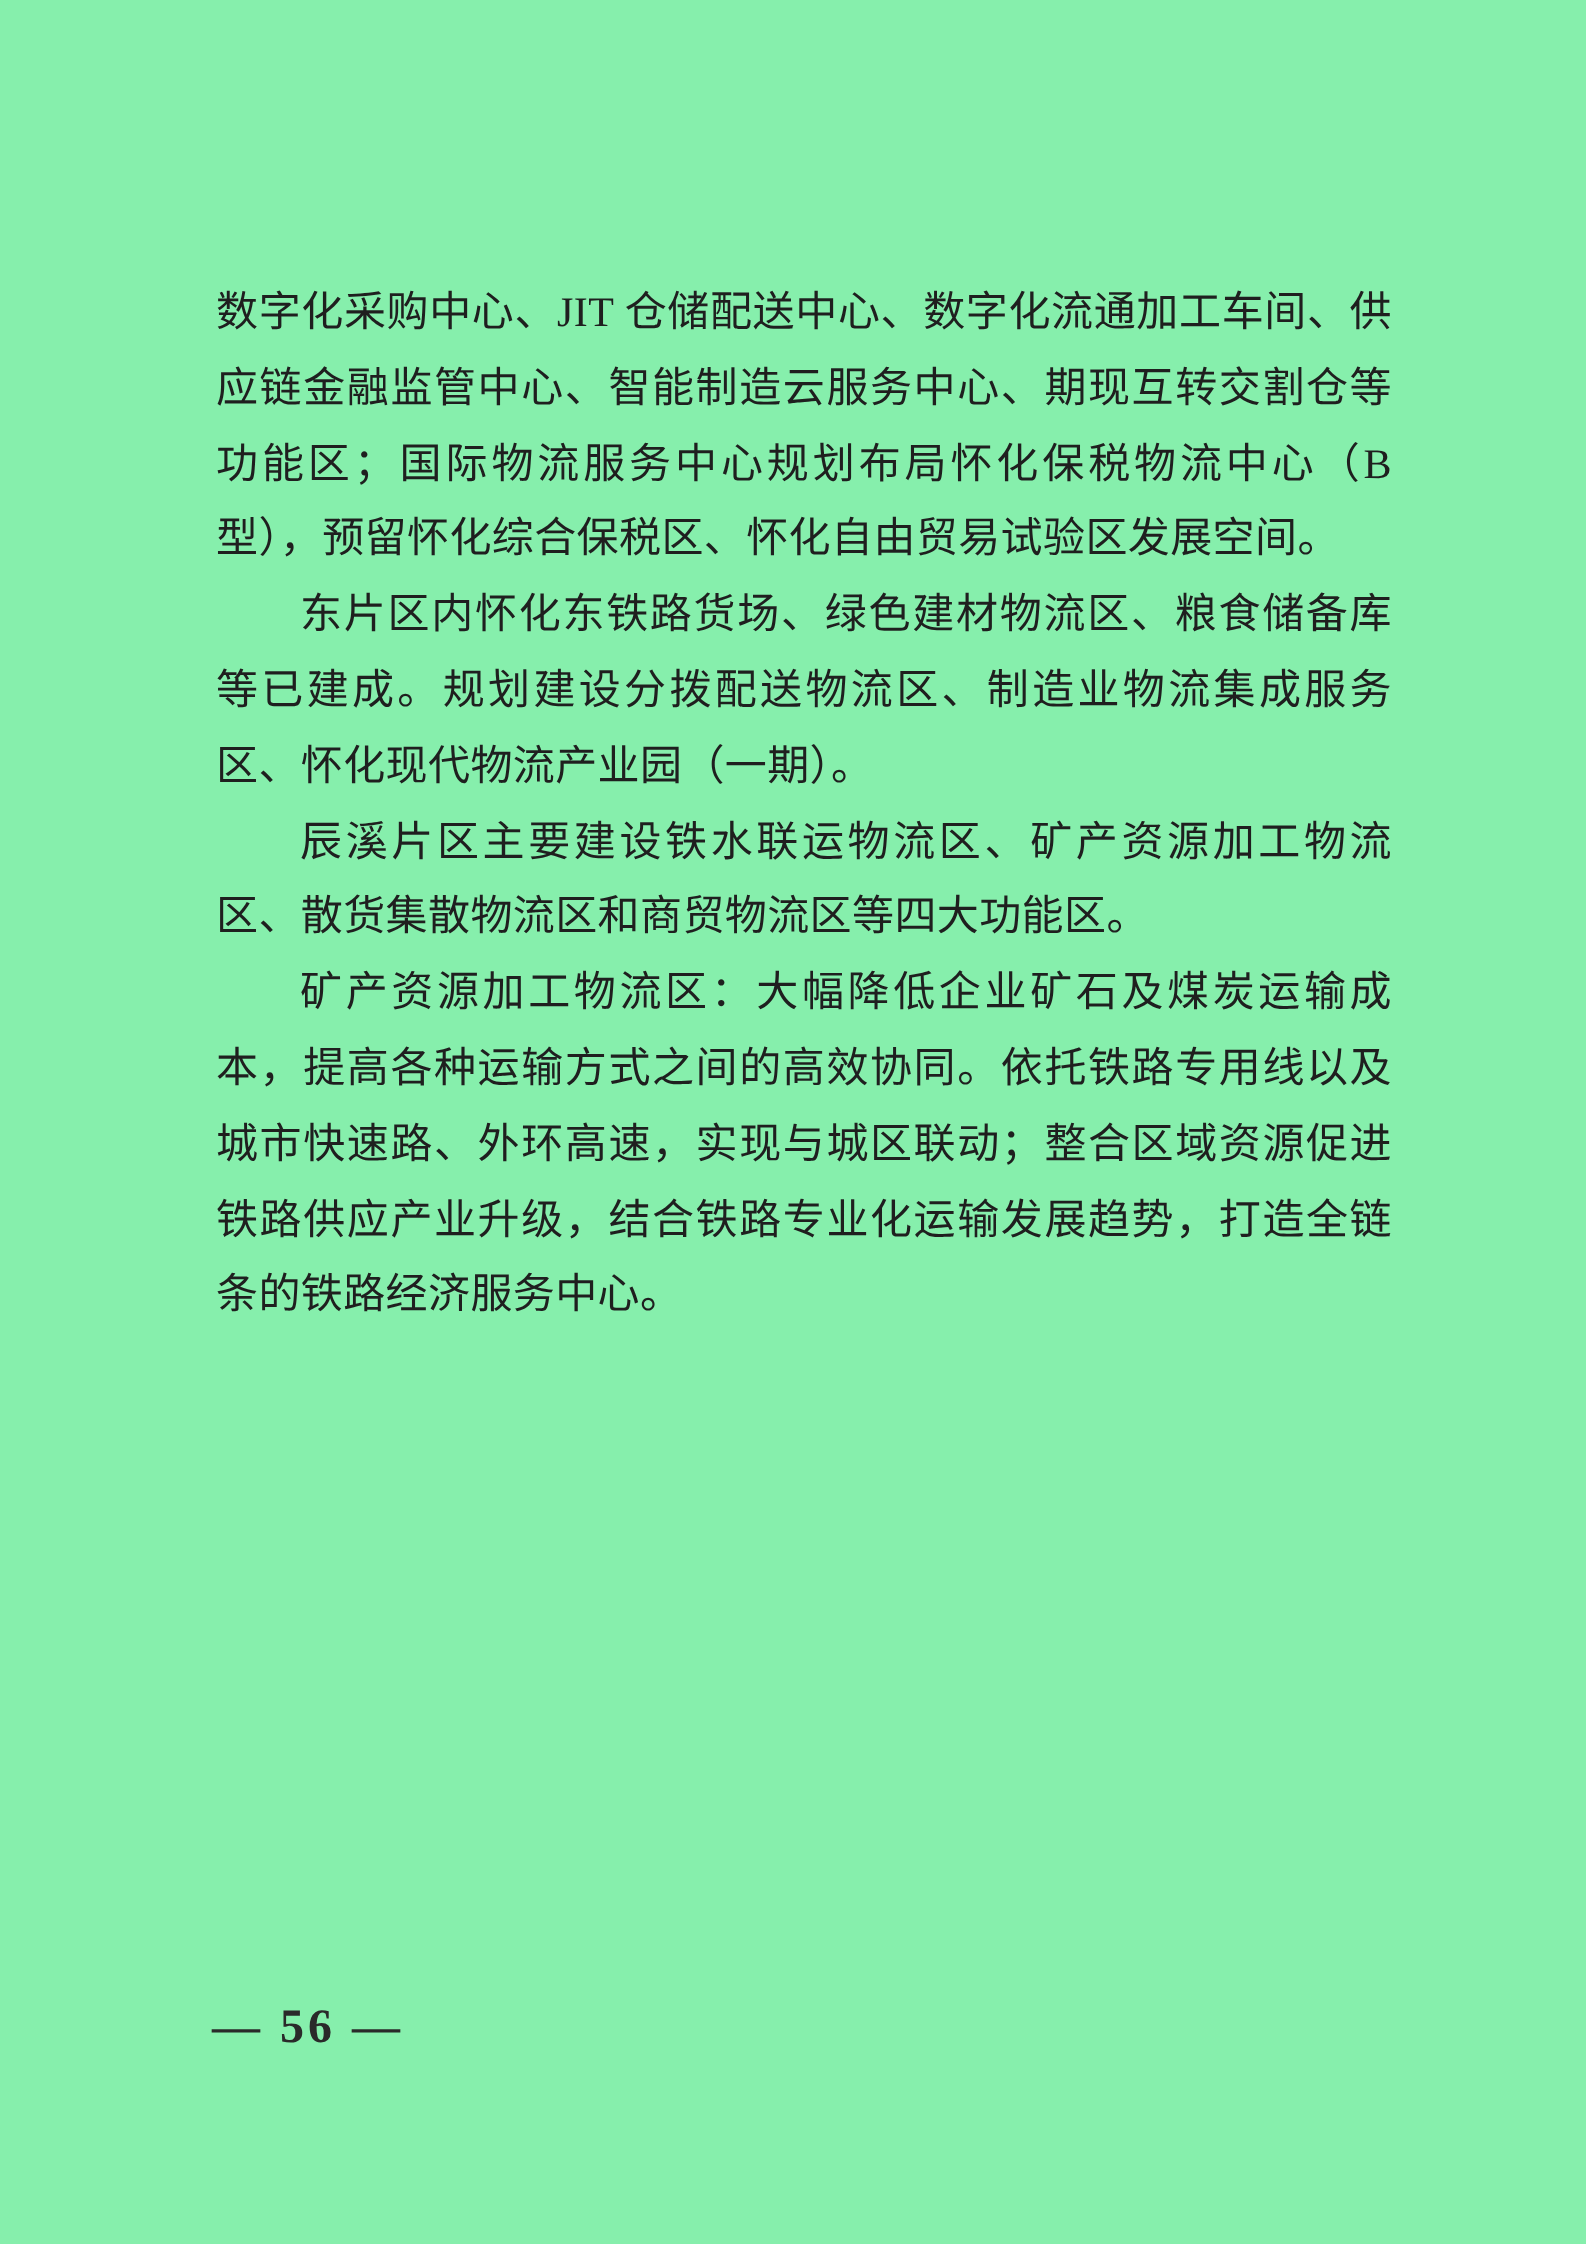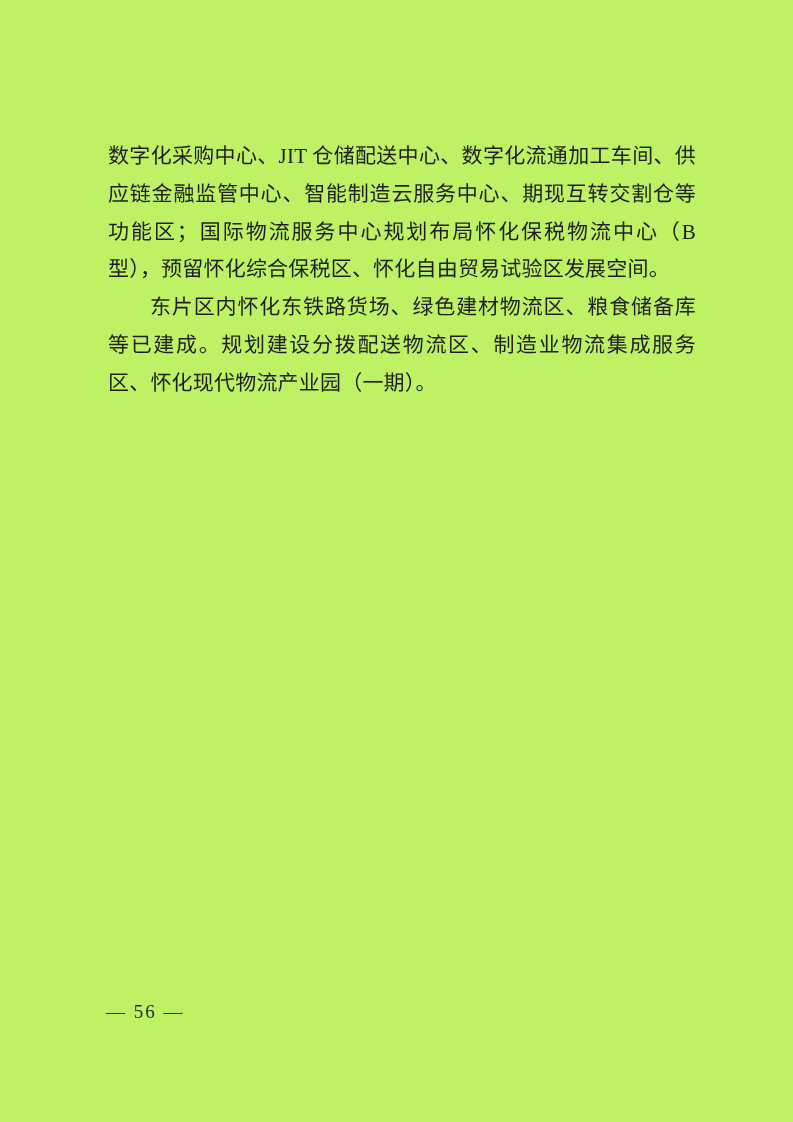--- a/index.html
+++ b/index.html
@@ -6,21 +6,21 @@
     margin: 0;
     padding: 0;
     background: #e8e8e8;
     font-family: "Liberation Serif", serif;
   }
   .page {
     position: relative;
     width: 793px;
     height: 1122px;
     margin: 0 auto;
-    background: #bef264;
+    background: #86efac;
     color: #1f1f1f;
     overflow: hidden;
   }
   .text-block {
     position: absolute;
     left: 108px;
     top: 138px;
     width: 588px;
     font-size: 21px;
     line-height: 37.8px;
@@ -32,29 +32,32 @@
     margin: 0;
   }
   .para.indent {
     text-indent: 42px;
     font-family: Liberation Serif, serif;
   }
   .page-footer {
     position: absolute;
     left: 106px;
     top: 1001px;
-    font-size: 19px;
+    font-size: 24px;
     color: #2a2a2a;
     letter-spacing: 2px;
+    font-weight: bold;
   }
 </style>
 </head>
 <body>
 
 <div class="page">
   <main class="text-block" id="paragraphs">
       <p class="para">数字化采购中心、JIT 仓储配送中心、数字化流通加工车间、供应链金融监管中心、智能制造云服务中心、期现互转交割仓等功能区；国际物流服务中心规划布局怀化保税物流中心（B 型），预留怀化综合保税区、怀化自由贸易试验区发展空间。</p>
       <p class="para indent">东片区内怀化东铁路货场、绿色建材物流区、粮食储备库等已建成。规划建设分拨配送物流区、制造业物流集成服务区、怀化现代物流产业园（一期）。</p>
+      <p class="para indent">辰溪片区主要建设铁水联运物流区、矿产资源加工物流区、散货集散物流区和商贸物流区等四大功能区。</p>
+      <p class="para indent">矿产资源加工物流区：大幅降低企业矿石及煤炭运输成本，提高各种运输方式之间的高效协同。依托铁路专用线以及城市快速路、外环高速，实现与城区联动；整合区域资源促进铁路供应产业升级，结合铁路专业化运输发展趋势，打造全链条的铁路经济服务中心。</p>
     </main>
   <footer class="page-footer">
     <span>— 56 —</span>
   </footer>
 </div>
 
 </body></html>

